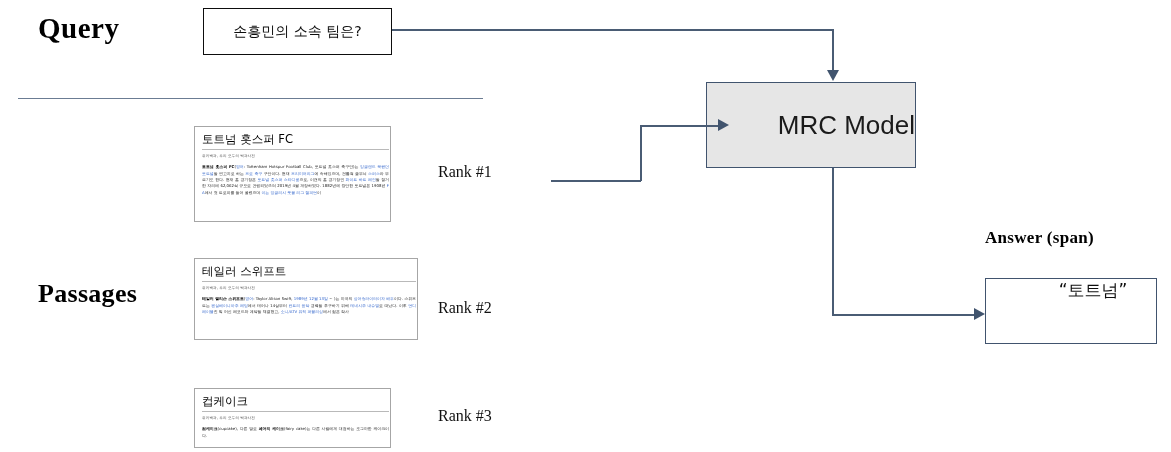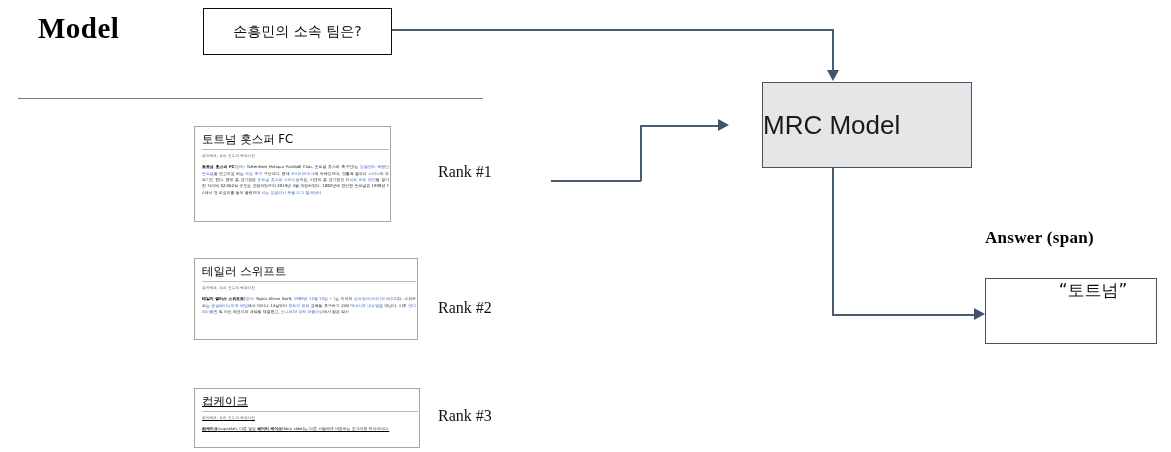--- a/index.html
+++ b/index.html
@@ -61,28 +61,28 @@
 
   
   #divider {
     left: 18px; top: 98px;
     width: 465px; height: 0;
     border-top: 1.4px solid #6b7c93;
   }
 
   
   #mrc-box {
-    left: 762px; top: 82px;
+    left: 706px; top: 82px;
     width: 210px; height: 86px;
     background: #e6e6e6;
     border: 1.5px solid #41546e;
     box-sizing: border-box;
     display: flex;
     align-items: center;
-    justify-content: flex-start;
+    justify-content: flex-end;
   }
   #mrc-box .mrc-text {
     font-family: "Liberation Sans", sans-serif;
     font-size: 26px;
     color: #1a1a1a;
     white-space: nowrap;
   }
 
   
   #answer-box {
@@ -105,21 +105,21 @@
   
   .passage-card {
     background: #ffffff;
     border: 1px solid #a6a6a6;
     box-sizing: border-box;
     padding: 6px 1px 5px 7px;
     overflow: hidden;
   }
   #passage-card-0 { left: 194px; top: 126px; width: 197px; height: 96px; }
   #passage-card-1 { left: 194px; top: 258px; width: 224px; height: 82px; }
-  #passage-card-2 { left: 194px; top: 388px; width: 226px; height: 60px; text-decoration: underline; }
+  #passage-card-2 { left: 194px; top: 388px; width: 197px; height: 60px; }
 
   .card-title {
     font-family: "DejaVu Sans", sans-serif;
     font-size: 11.5px;
     color: #000000;
     line-height: 1.15;
     padding-bottom: 3px;
     border-bottom: 1px solid #b9b9b9;
     white-space: nowrap;
   }
@@ -177,21 +177,22 @@
   
   #a-line-v  { left: 832px; top: 168px; height: 147px; }
   #a-line-h  { left: 832px; top: 314px; width: 143px; }
   #a-arrow   { left: 974px; top: 308px; }
 </style>
 </head>
 <body>
 
 <div id="canvas">
 
-  <div class="abs section-label" id="query-label">Model</div>
+  <div class="abs section-label" id="query-label">Query</div>
+  <div class="abs section-label" id="passages-label">Passages</div>
   <div class="abs section-label" id="answer-label">Answer (span)</div>
 
   <div class="abs" id="query-box">
     <span class="qtext">손흥민의 소속 팀은?</span>
   </div>
 
   <div class="abs" id="divider"></div>
 
   <div class="abs conn conn-h" id="q-line-h"></div>
   <div class="abs conn conn-v" id="q-line-v"></div>

